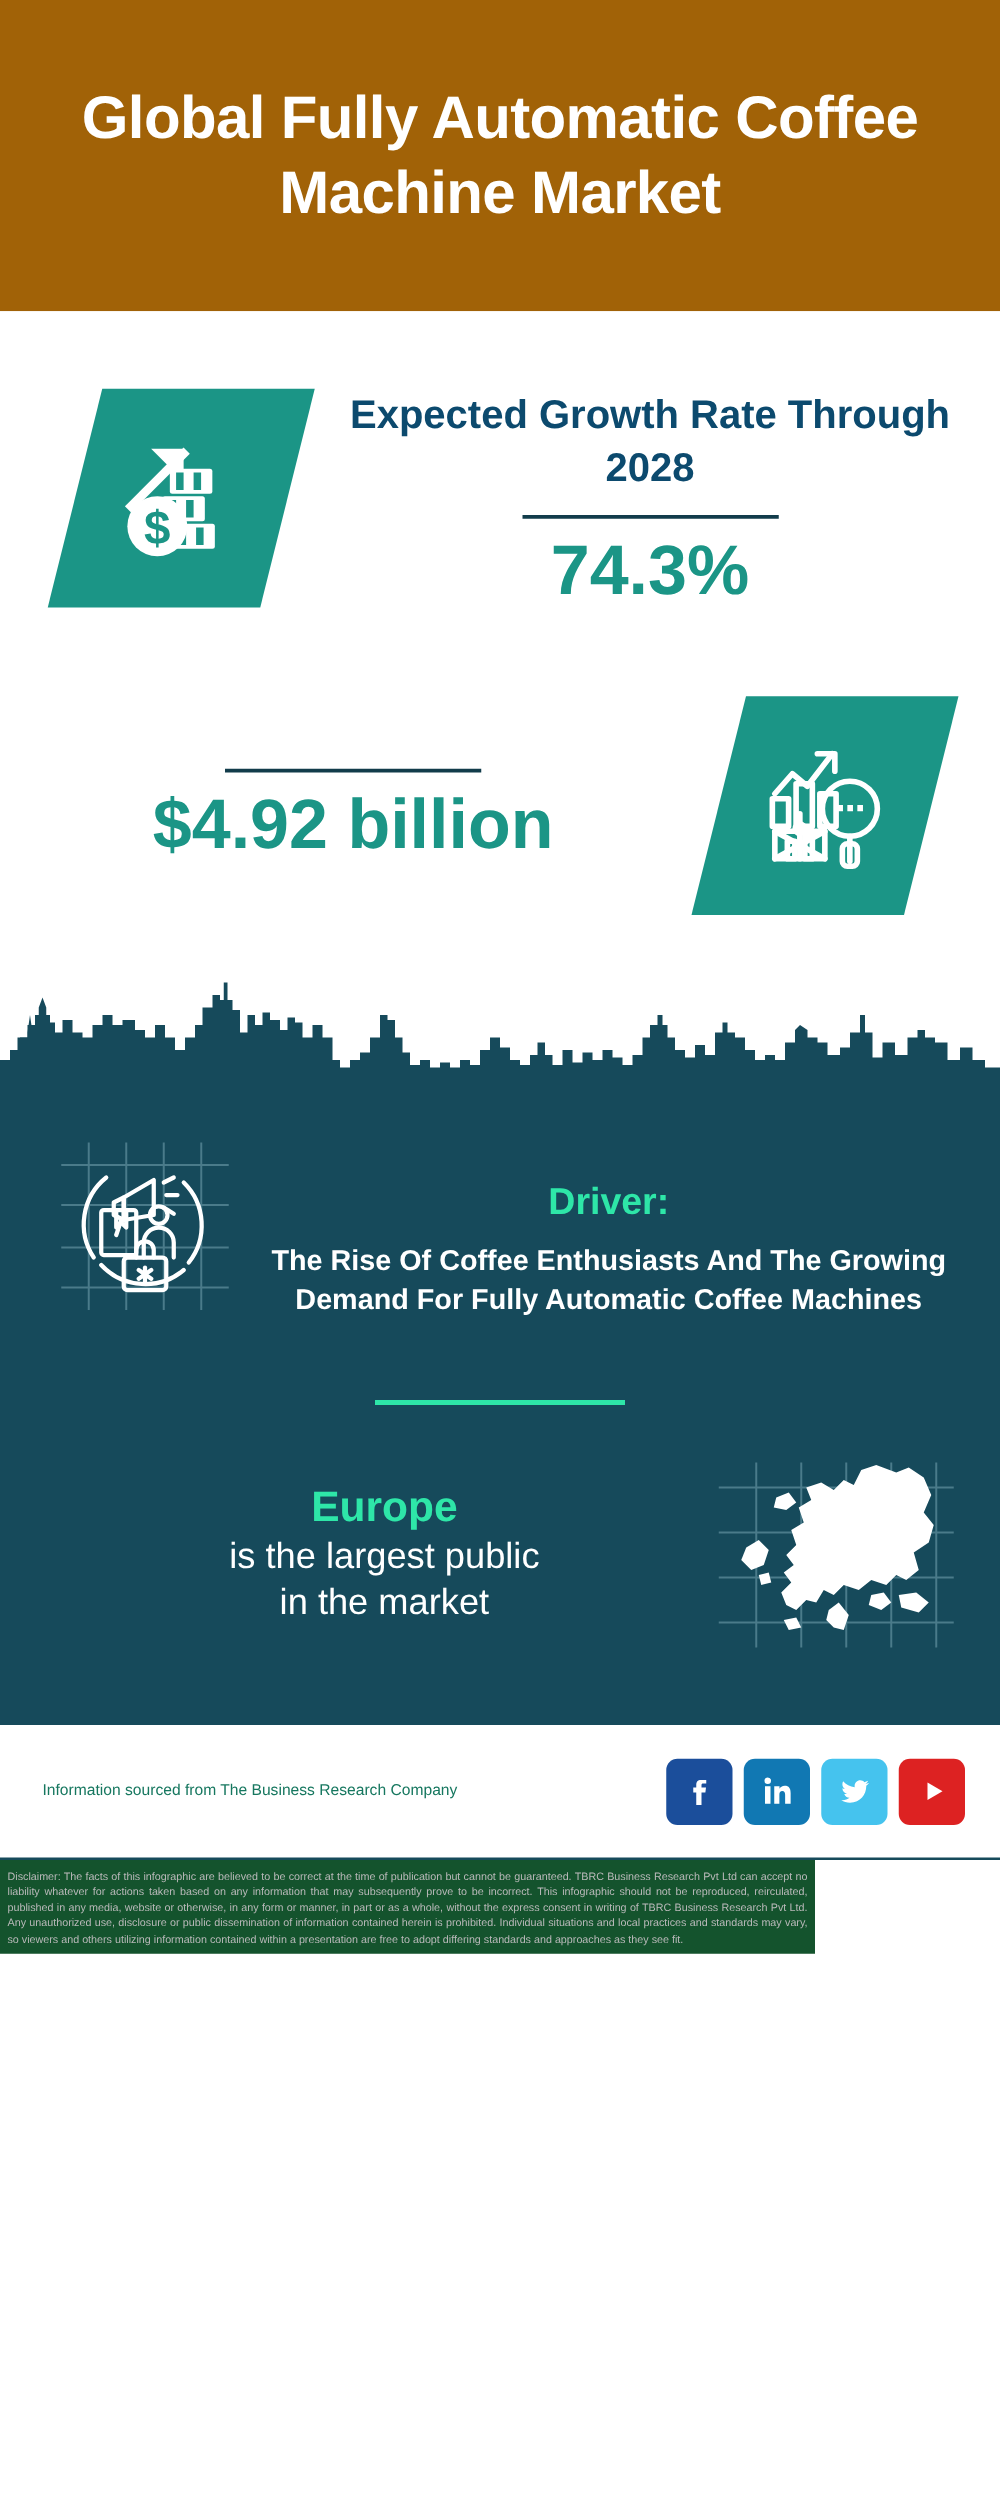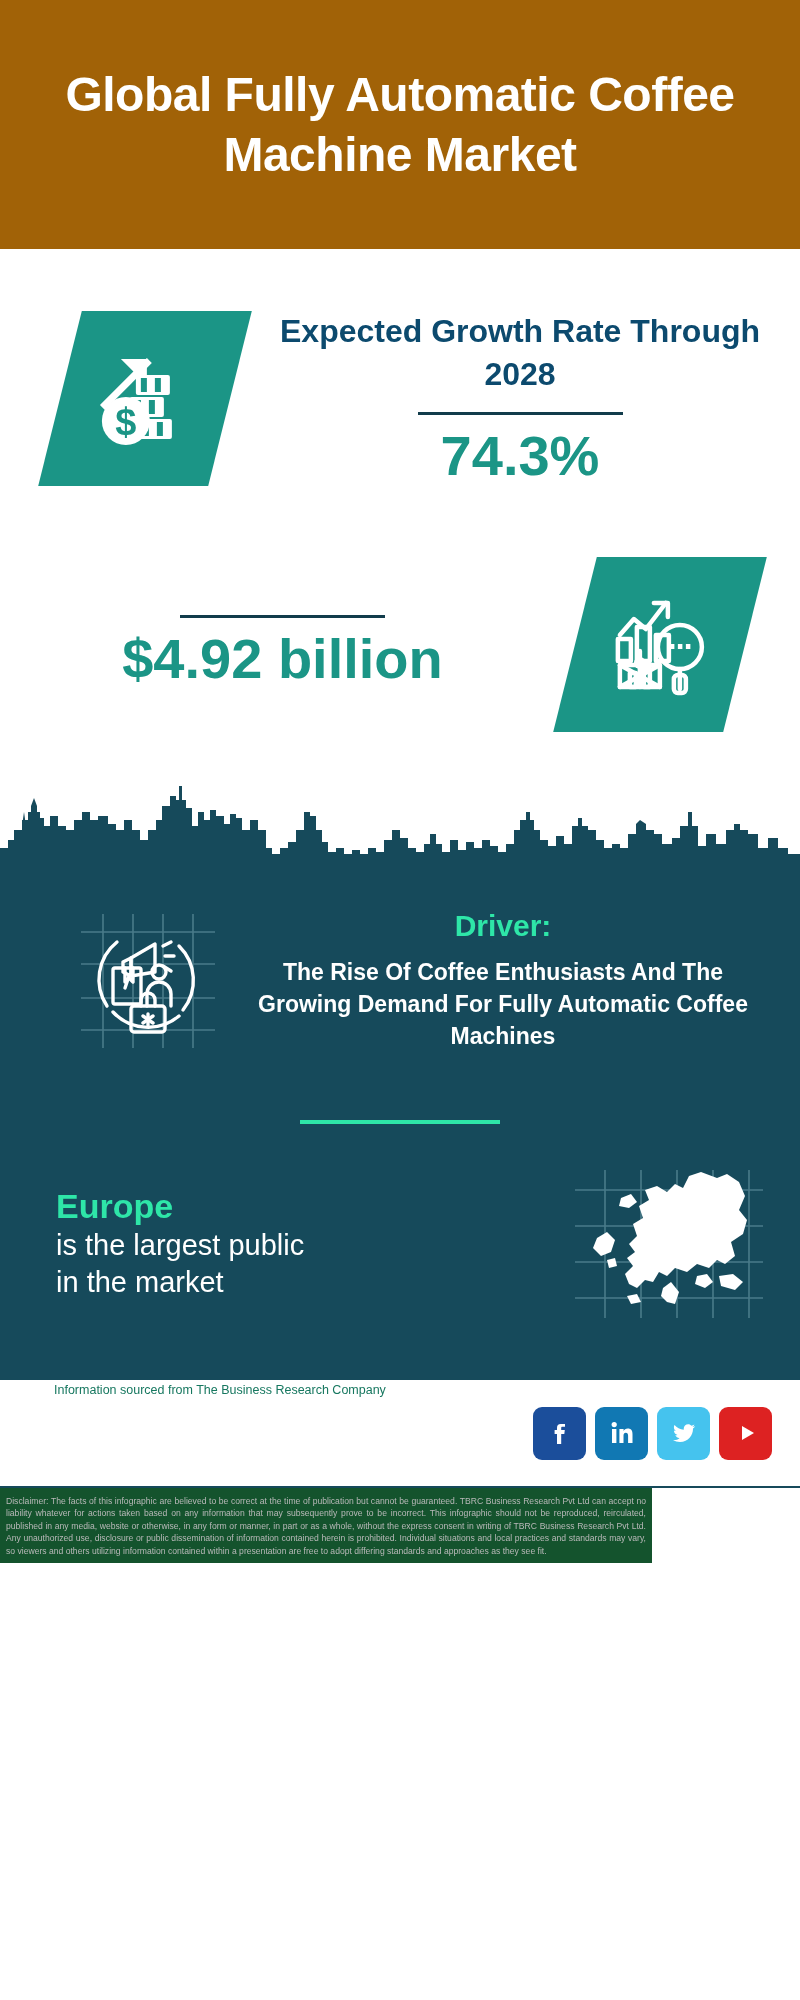--- a/index.html
+++ b/index.html
@@ -103,23 +103,22 @@
   
   .dark-body {
     width: 800px;
     background: #164a5b;
     position: relative;
     padding-bottom: 10px;
   }
 
   .driver-block {
     display: flex;
-    align-items: center;
+    align-items: flex-end;
     padding: 18px 26px 10px 26px;
-    margin-left: 32px;
   }
   .driver-icon-wrap { flex: none; width: 180px; display:flex; align-items:center; justify-content:center; }
   .driver-text { flex: 1; text-align: center; padding-right: 6px; }
   .driver-heading {
     color: #2ee6a8;
     font-size: 30px;
     font-weight: bold;
     margin-bottom: 14px;
   }
   .driver-desc {
@@ -134,41 +133,42 @@
     height: 4px;
     background: #2ee6a8;
     margin: 54px auto 40px auto;
   }
 
   .region-block {
     display: flex;
     align-items: center;
     padding: 0 26px 46px 26px;
   }
-  .region-text { flex: 1; text-align: left; padding-left: 30px; }
+  .region-text { flex: 1; text-align: center; padding-left: 30px; }
   .region-name {
     color: #2ee6a8;
     font-size: 34px;
     font-weight: bold;
     line-height: 1.2;
   }
   .region-desc {
     color: #ffffff;
     font-size: 29px;
     line-height: 1.28;
   }
   .region-icon-wrap { flex: none; width: 215px; display:flex; align-items:center; justify-content:center; }
 
   
   .footer {
     width: 800px;
     background: #ffffff;
     height: 106px;
     display: flex;
-    padding: 0 28px 0 54px;
+    align-items: center;
+    padding: 0 28px 0 34px;
   }
   .footer-text { flex: 1; }
   .footer-line {
     color: #16775f;
     font-size: 12.5px;
     line-height: 1.72;
   }
   .social-row { display: flex; gap: 9px; align-items: center; }
   .social-btn {
     width: 53px;

